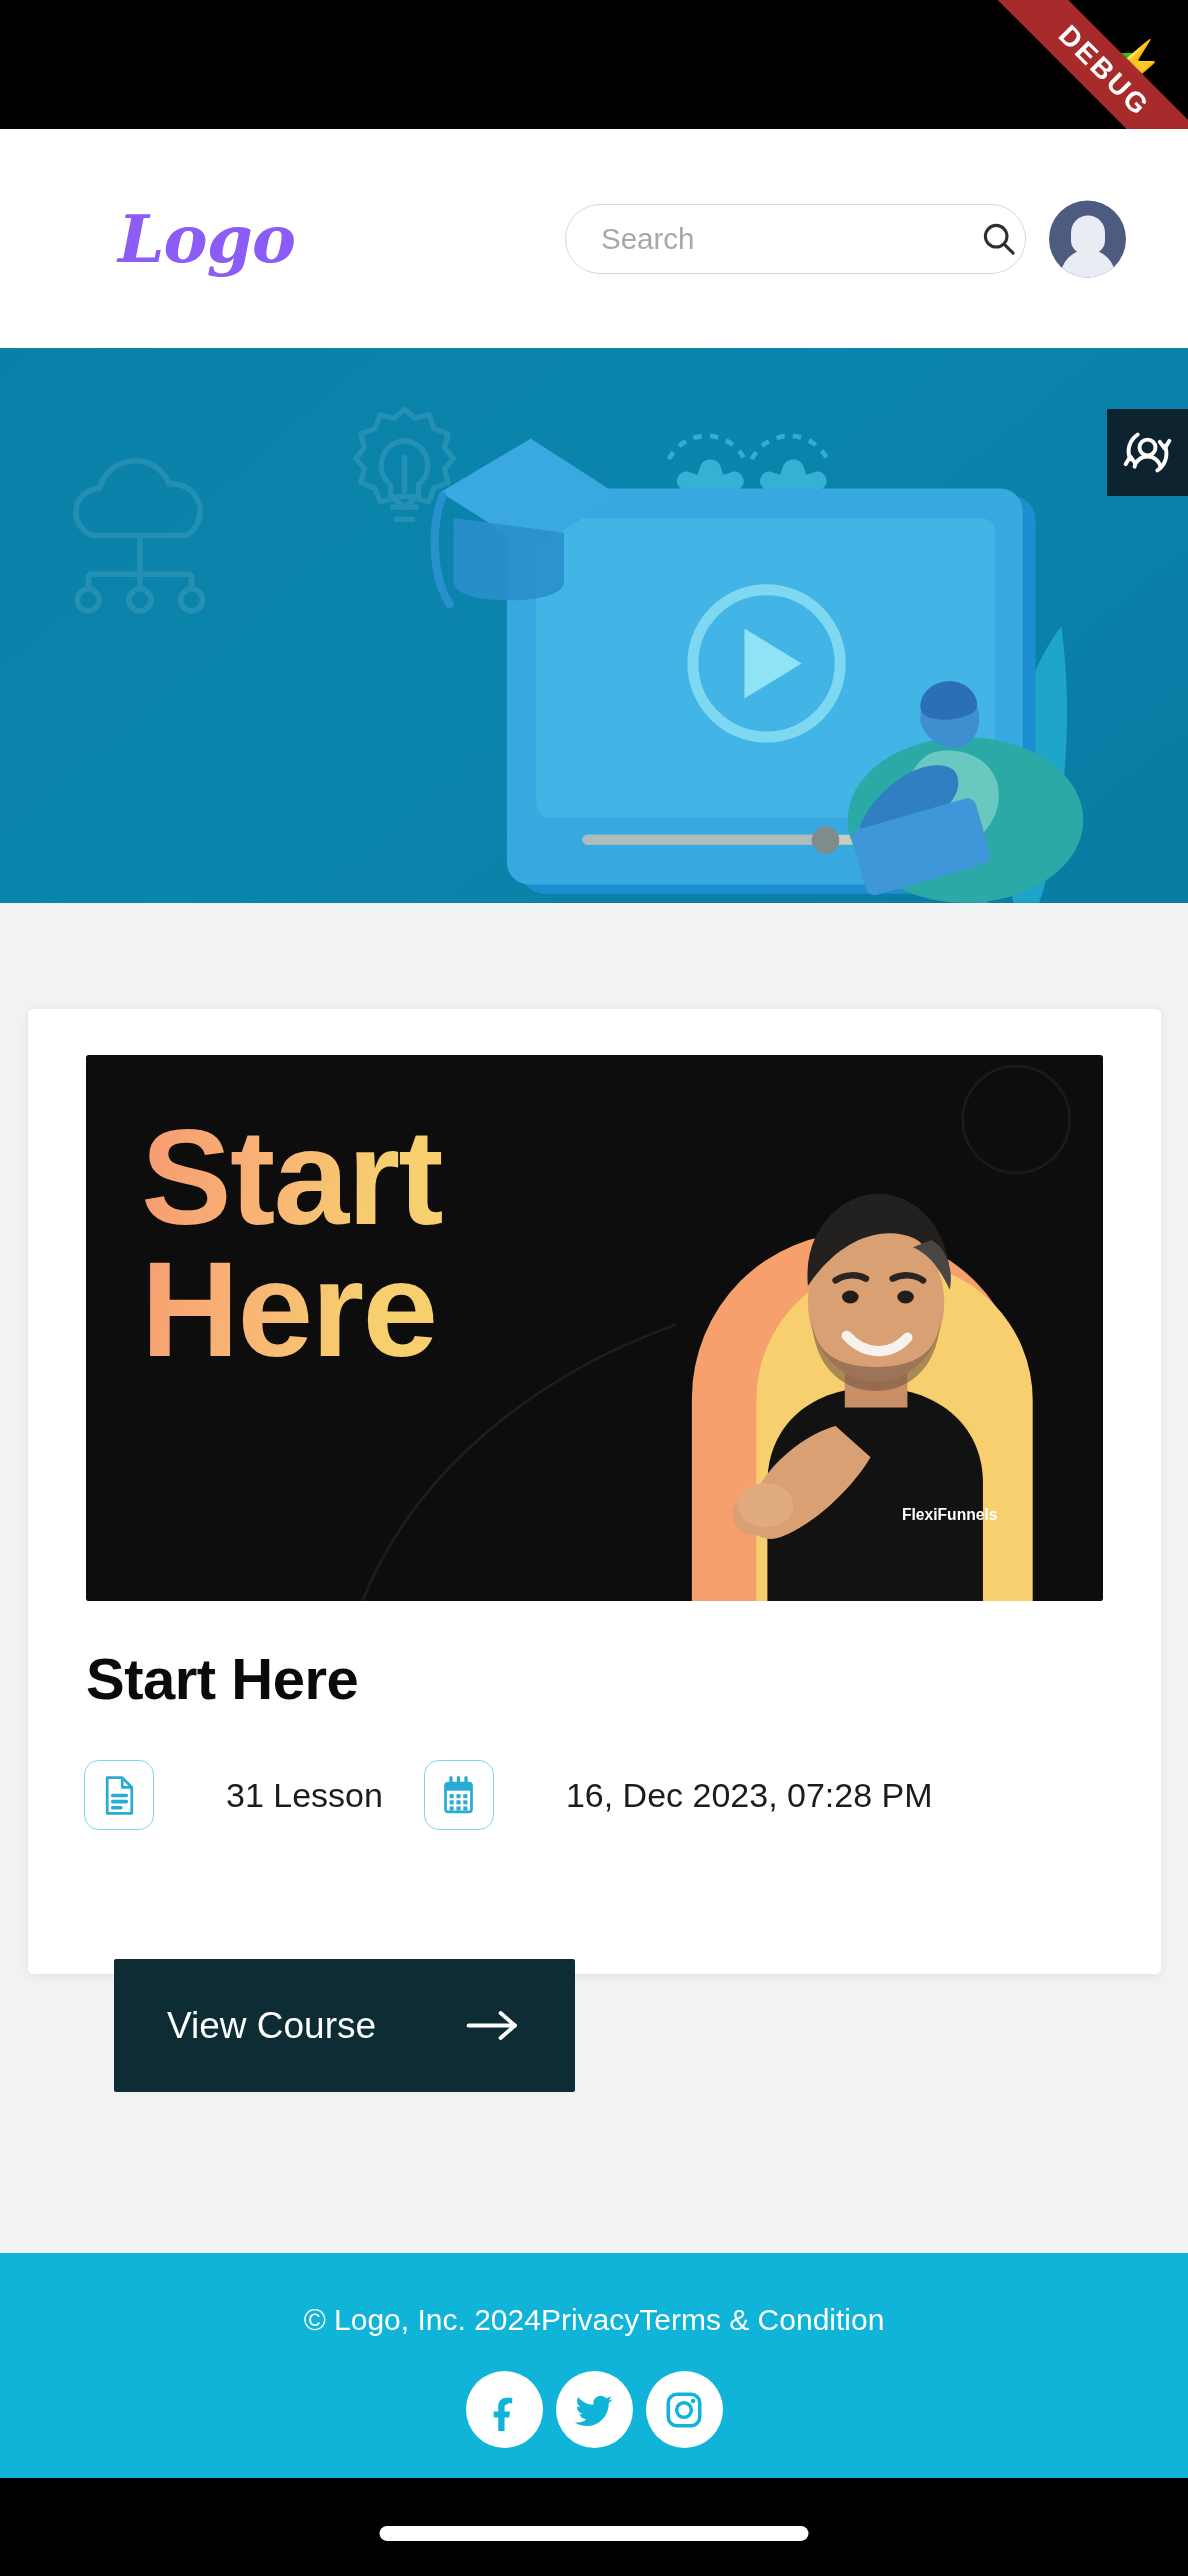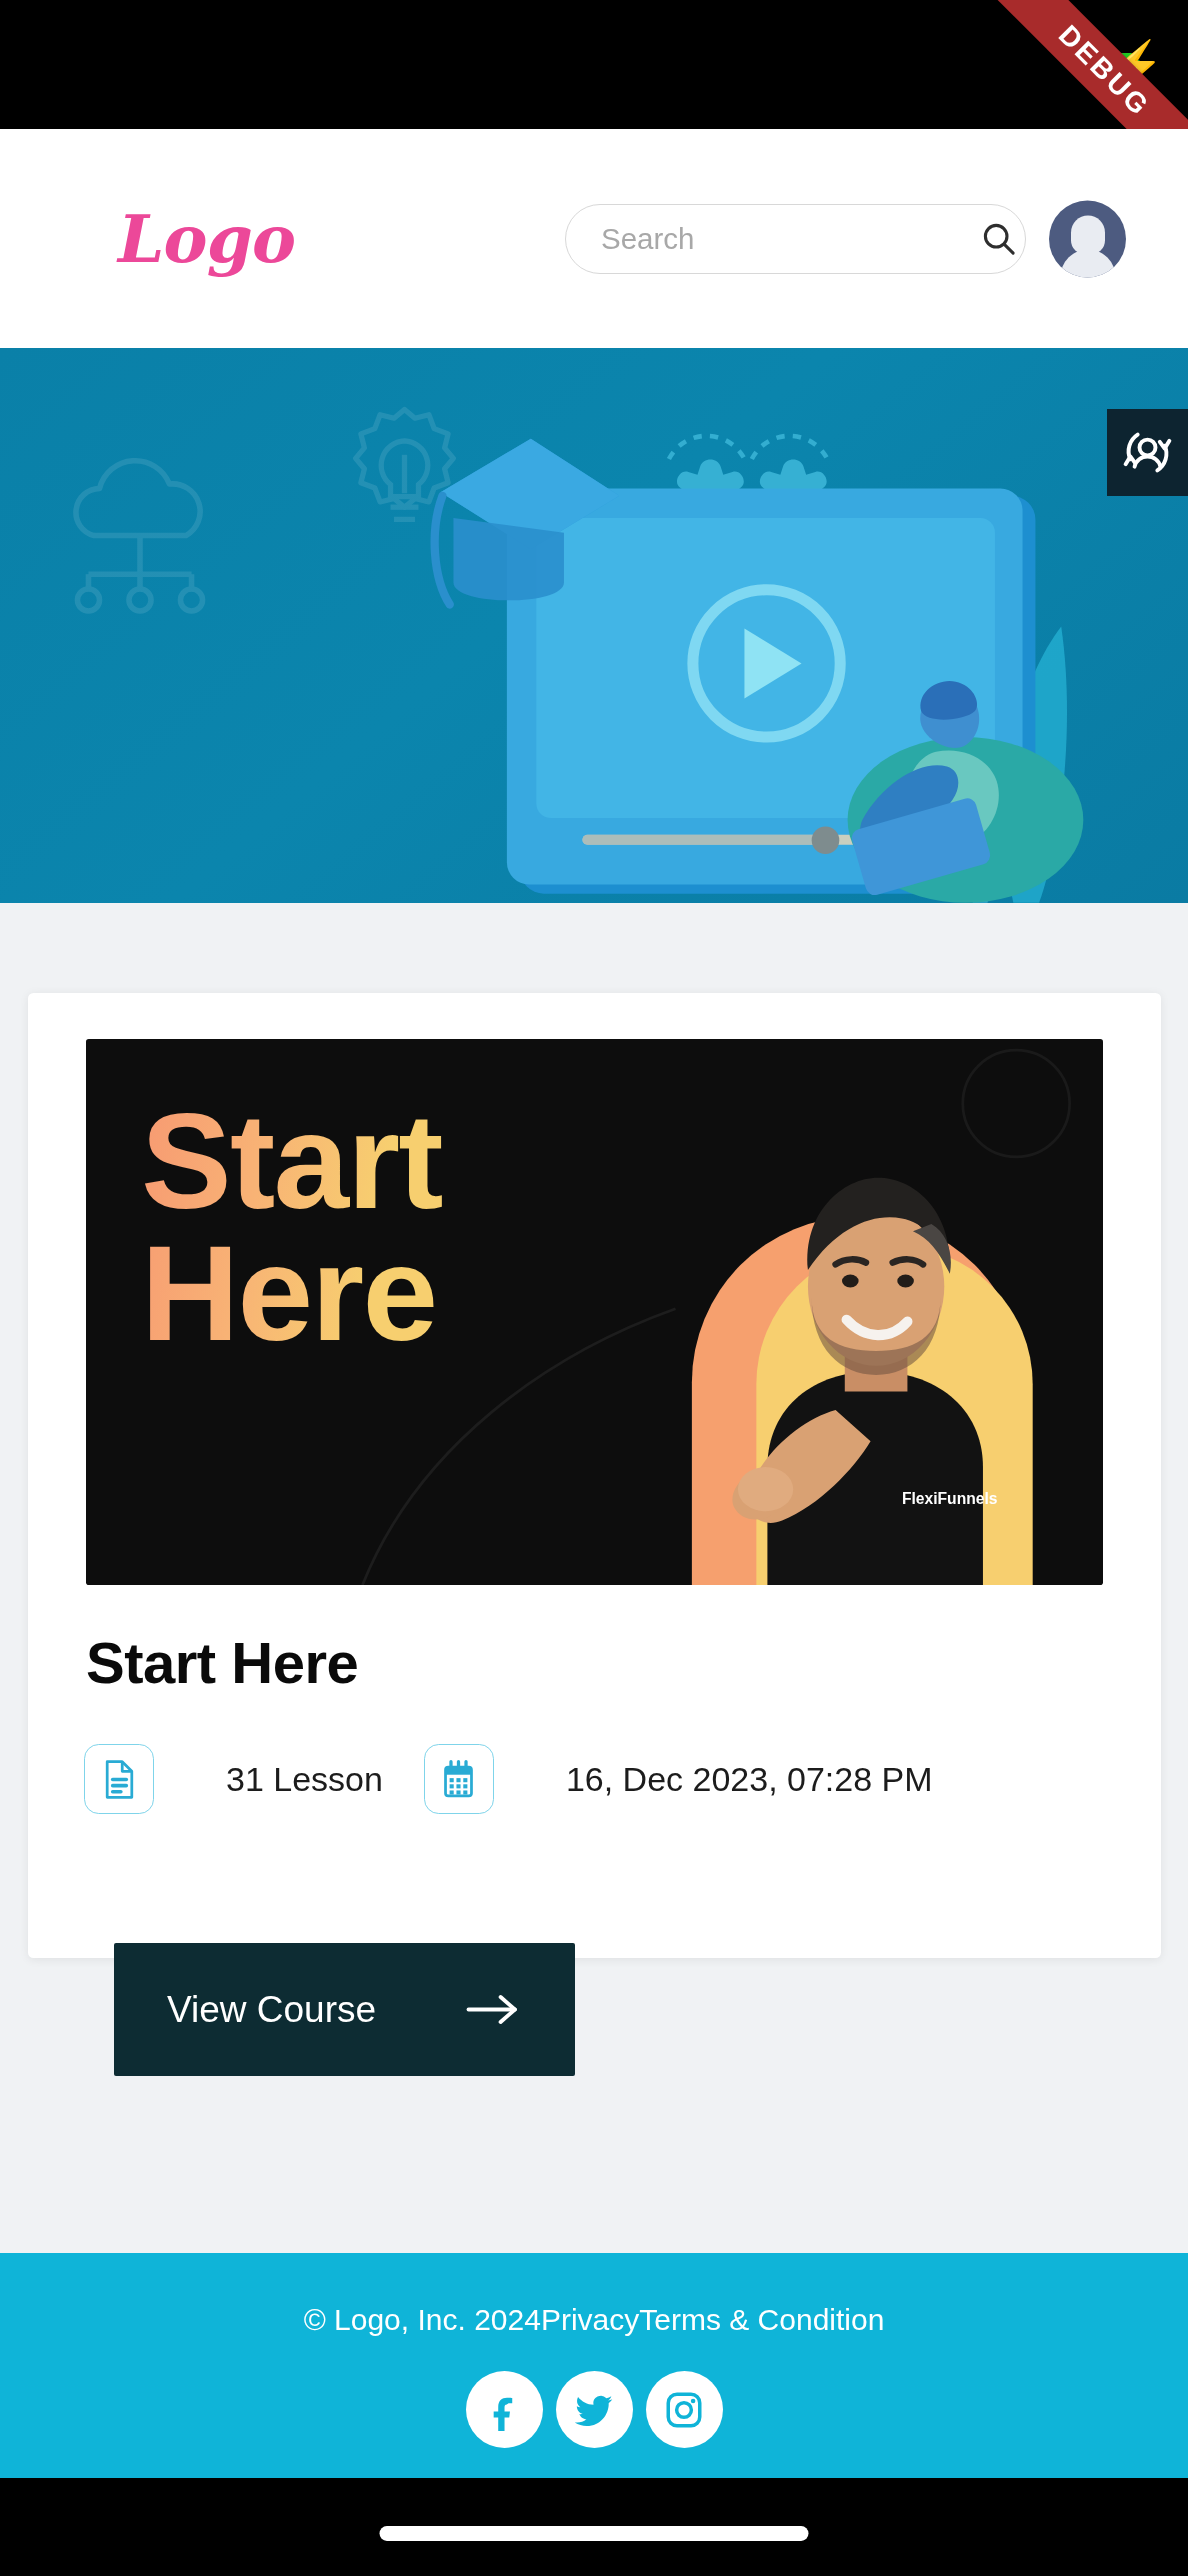--- a/index.html
+++ b/index.html
@@ -43,21 +43,21 @@
     color:#000; font-size:48px; line-height:53px; text-align:center;
   }
 
   
   .header {
     position:absolute; left:0; top:129px; width:1188px; height:219px;
     background:#fff; display:flex; align-items:center;
   }
   .logo {
     position:absolute; left:118px; top:50%; transform:translateY(-50%);
-    color:#ec4899; font-size:66px;
+    color:#8b5cf6; font-size:66px;
     font-family:"DejaVu Serif", serif;
     font-style:italic; font-weight:bold;
     letter-spacing:-0.9px;
   }
   .searchbar {
     position:absolute; left:565px; top:50%; transform:translateY(-50%);
     width:461px; height:70px; border:1.8px solid #d8d8d8;
     border-radius:35px; background:#fff;
     display:flex; align-items:center; padding:0 28px 0 35px;
   }
@@ -98,21 +98,21 @@
     width:81px; height:87px; background:#0d2430;
     display:flex; align-items:center; justify-content:center;
   }
 
   
   .main {
     position:absolute; left:0; top:903px; width:1188px; height:1350px;
     background:#f0f2f4;
   }
   .card {
-    position:absolute; left:28px; top:90px; width:1133px; height:965px;
+    position:absolute; left:28px; top:106px; width:1133px; height:965px;
     background:#fff; border-radius:5.5px;
     box-shadow:0 1.8px 9.2px rgba(0,0,0,.07);
     padding-left:8px;
   }
   .thumb {
     position:absolute; left:58px; top:46px;
     width:1017px; height:546px; background:#0d0d0d;
     border-radius:2.8px; overflow:hidden;
   }
   .thumb-title {

